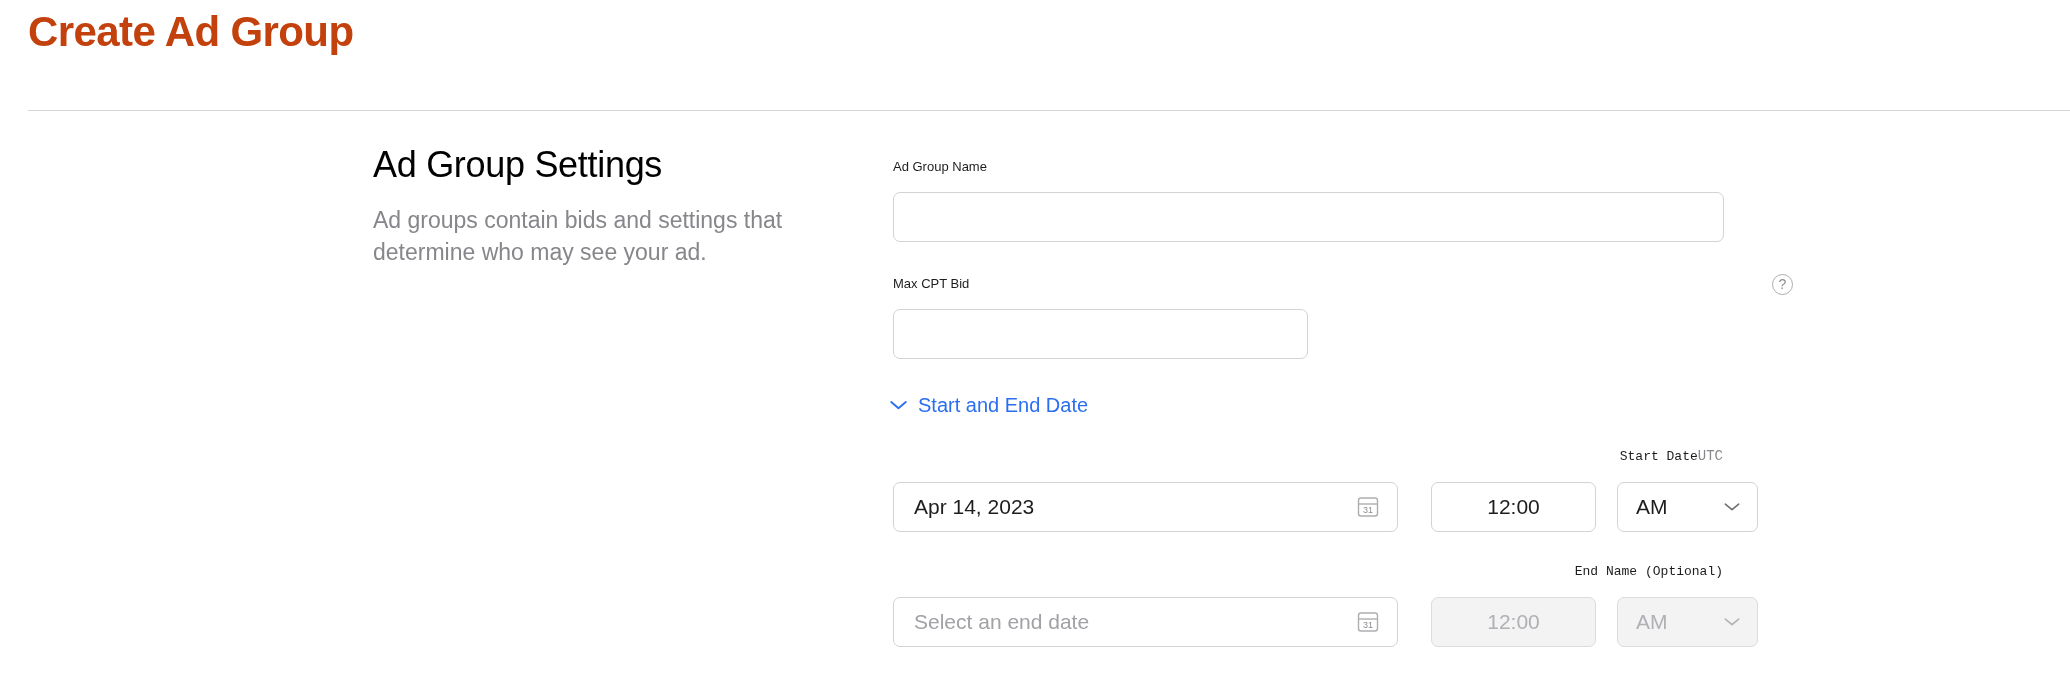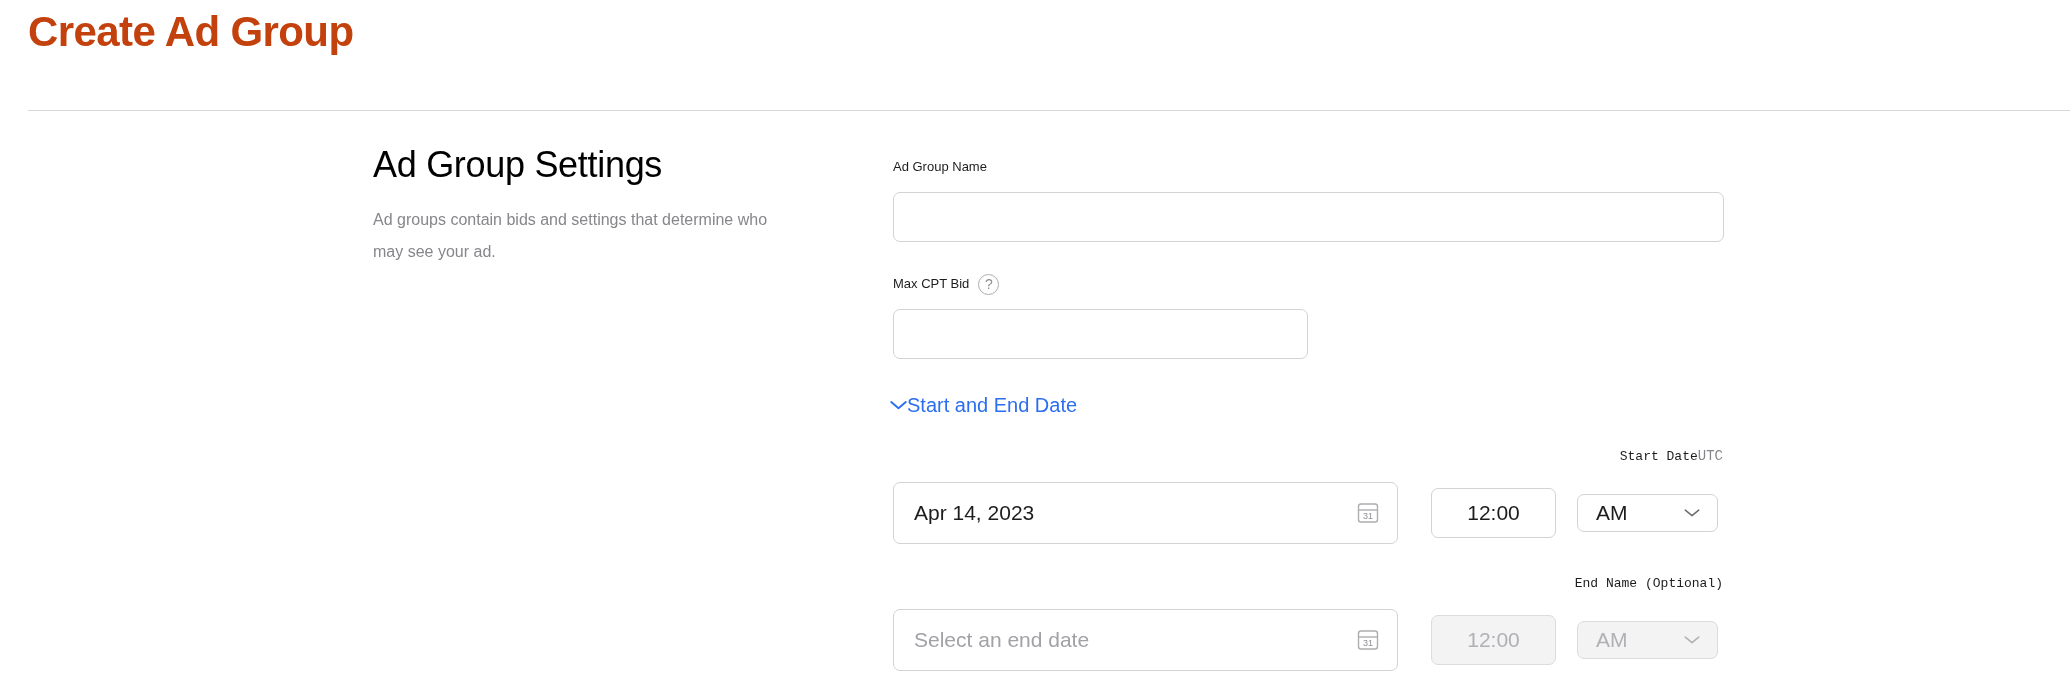--- a/index.html
+++ b/index.html
@@ -54,21 +54,21 @@
     font-size: 36px;
     font-weight: normal;
     letter-spacing: -0.3px;
     color: #000000;
     line-height: 34px;
     white-space: nowrap;
   }
 
   .settings-desc {
     margin-top: 22px;
-    font-size: 16px;
+    font-size: 23px;
     color: #86868b;
     line-height: 32px;
     width: 410px;
   }
 
   
   .form-col {
     position: absolute;
     left: 893px;
     top: 155px;
@@ -78,21 +78,22 @@
   .field-label {
     font-size: 13px;
     color: #1d1d1f;
     line-height: 24px;
     white-space: nowrap;
   }
 
   .label-row {
     display: flex;
     align-items: center;
-    gap: 9px;
+    gap: 25px;
+    justify-content: space-between;
   }
 
   .help-icon {
     display: inline-flex;
     align-items: center;
     justify-content: center;
     width: 21px;
     height: 21px;
     border: 1.4px solid #adadad;
     border-radius: 50%;
@@ -117,20 +118,21 @@
     outline: none;
   }
 
   .input-adgroup-name { width: 831px; }
   .input-max-bid { width: 415px; }
 
   
   .disclosure {
     display: flex;
     align-items: center;
+    gap: 11px;
     margin-top: 34px;
     margin-left: -3px;
     cursor: pointer;
     width: max-content;
   }
 
   .disclosure-label {
     font-size: 20px;
     color: #2b6ef0;
     line-height: 24px;
@@ -163,21 +165,21 @@
 
   .date-row {
     display: flex;
     align-items: center;
     margin-top: 13px;
   }
 
   .date-field {
     position: relative;
     width: 505px;
-    height: 62px;
+    height: 50px;
     border: 1px solid #d2d2d7;
     border-radius: 7px;
     background: #ffffff;
     display: flex;
     align-items: center;
     padding: 0 20px;
     cursor: pointer;
   }
 
   .date-value {
@@ -192,38 +194,38 @@
     position: absolute;
     right: 16px;
     top: 50%;
     transform: translateY(-50%);
     width: 26px;
     height: 26px;
     display: block;
   }
 
   .time-field {
-    width: 125px;
+    width: 165px;
     height: 50px;
     margin-left: 33px;
     border: 1px solid #d2d2d7;
     border-radius: 7px;
     background: #ffffff;
     display: flex;
     align-items: center;
     justify-content: center;
     font-size: 21px;
     color: #1d1d1f;
     cursor: text;
   }
 
   .meridiem-field {
     position: relative;
     width: 141px;
-    height: 38px;
+    height: 50px;
     margin-left: 21px;
     border: 1px solid #d2d2d7;
     border-radius: 7px;
     background: #ffffff;
     display: flex;
     align-items: center;
     padding: 0 18px;
     font-size: 21px;
     color: #1d1d1f;
     cursor: pointer;

